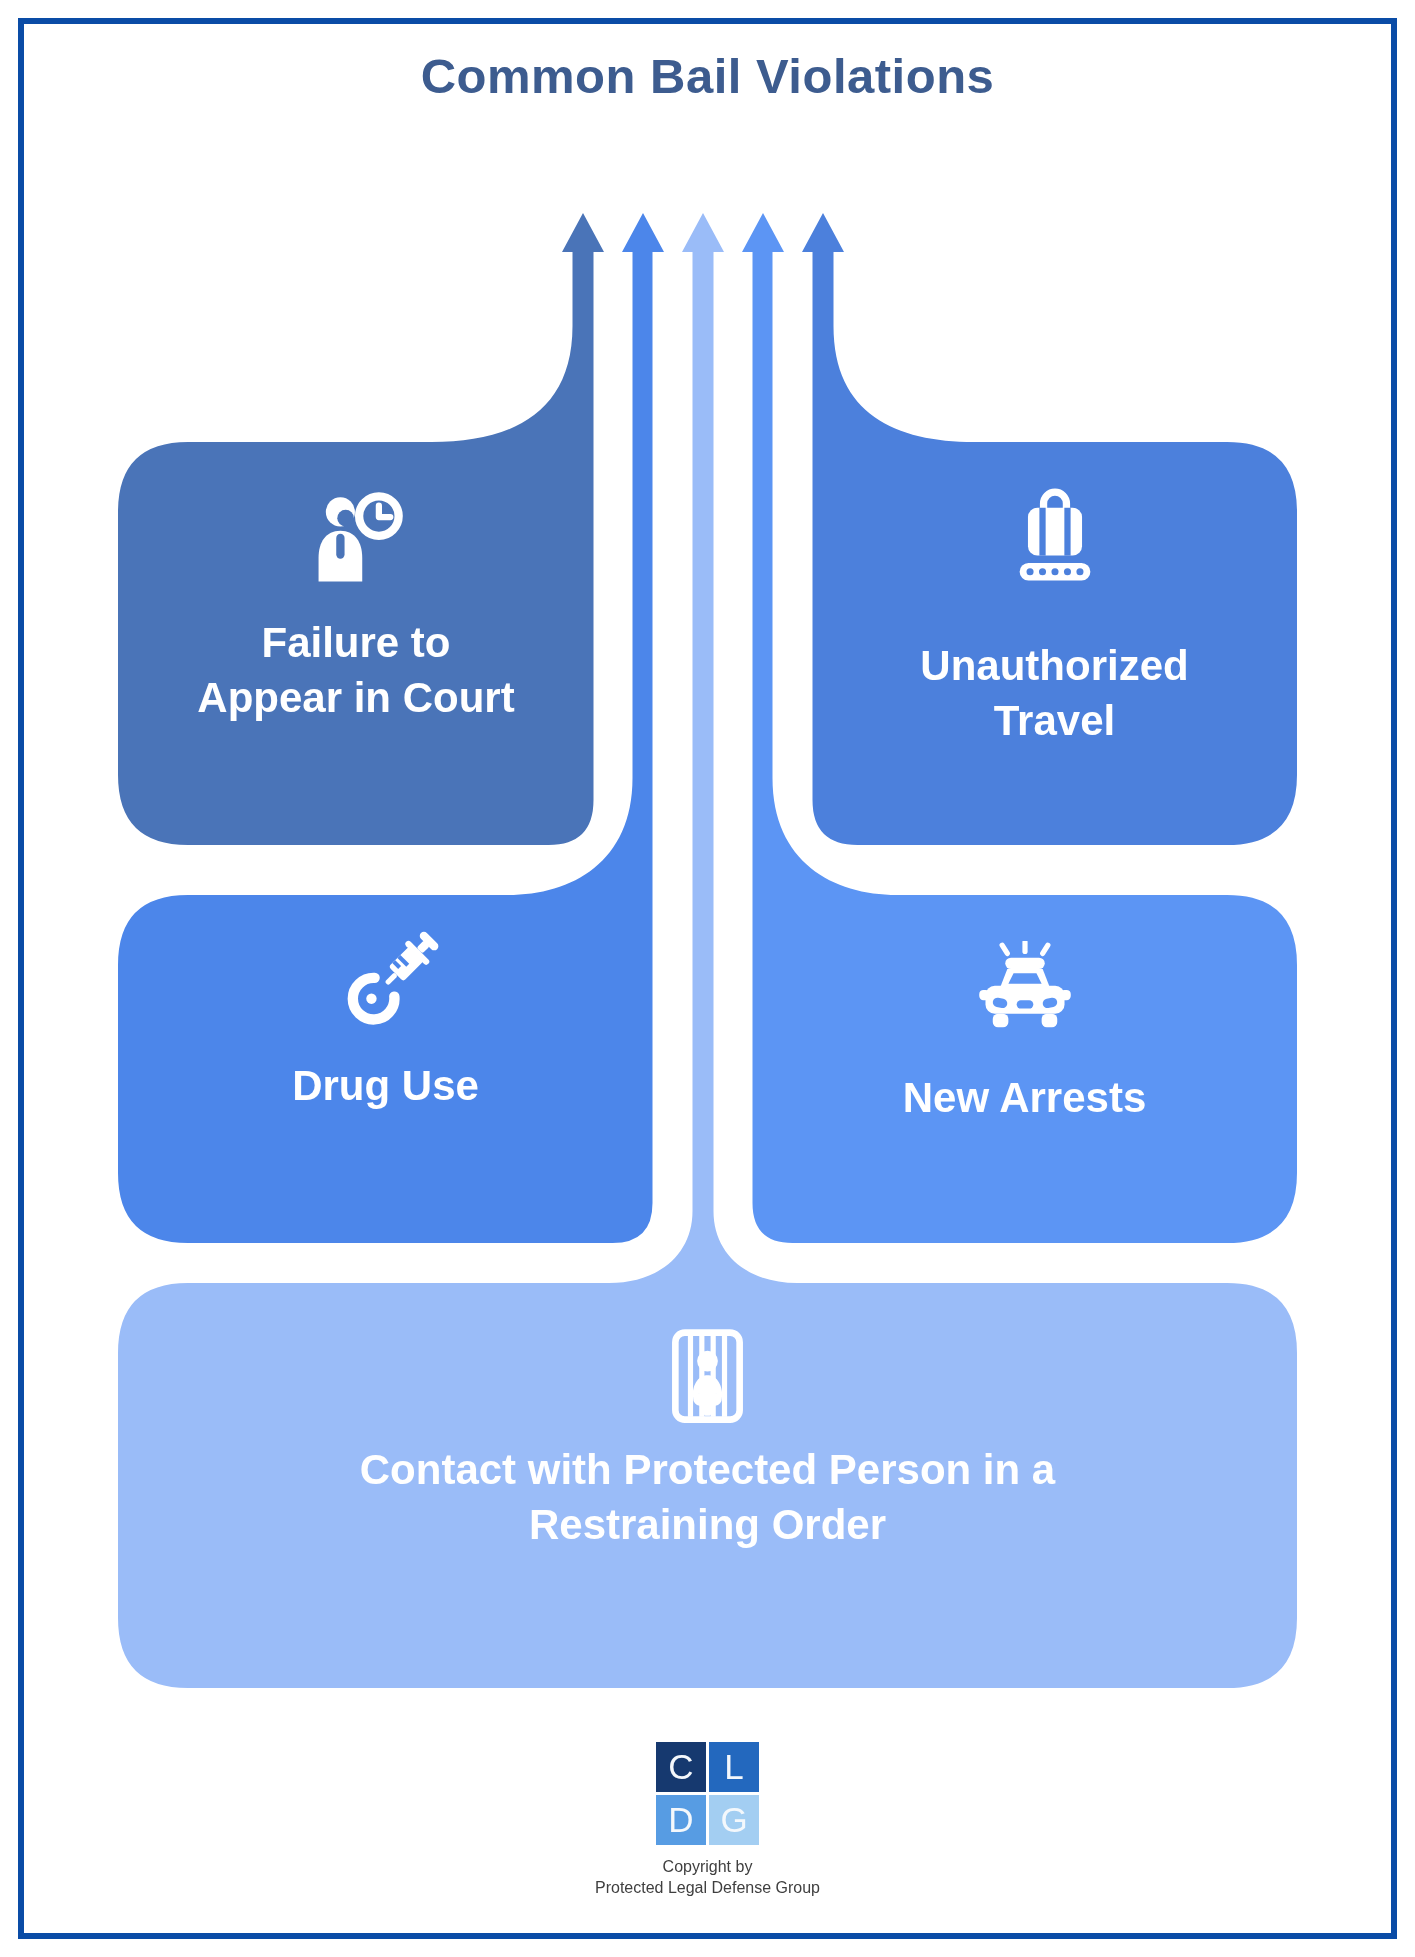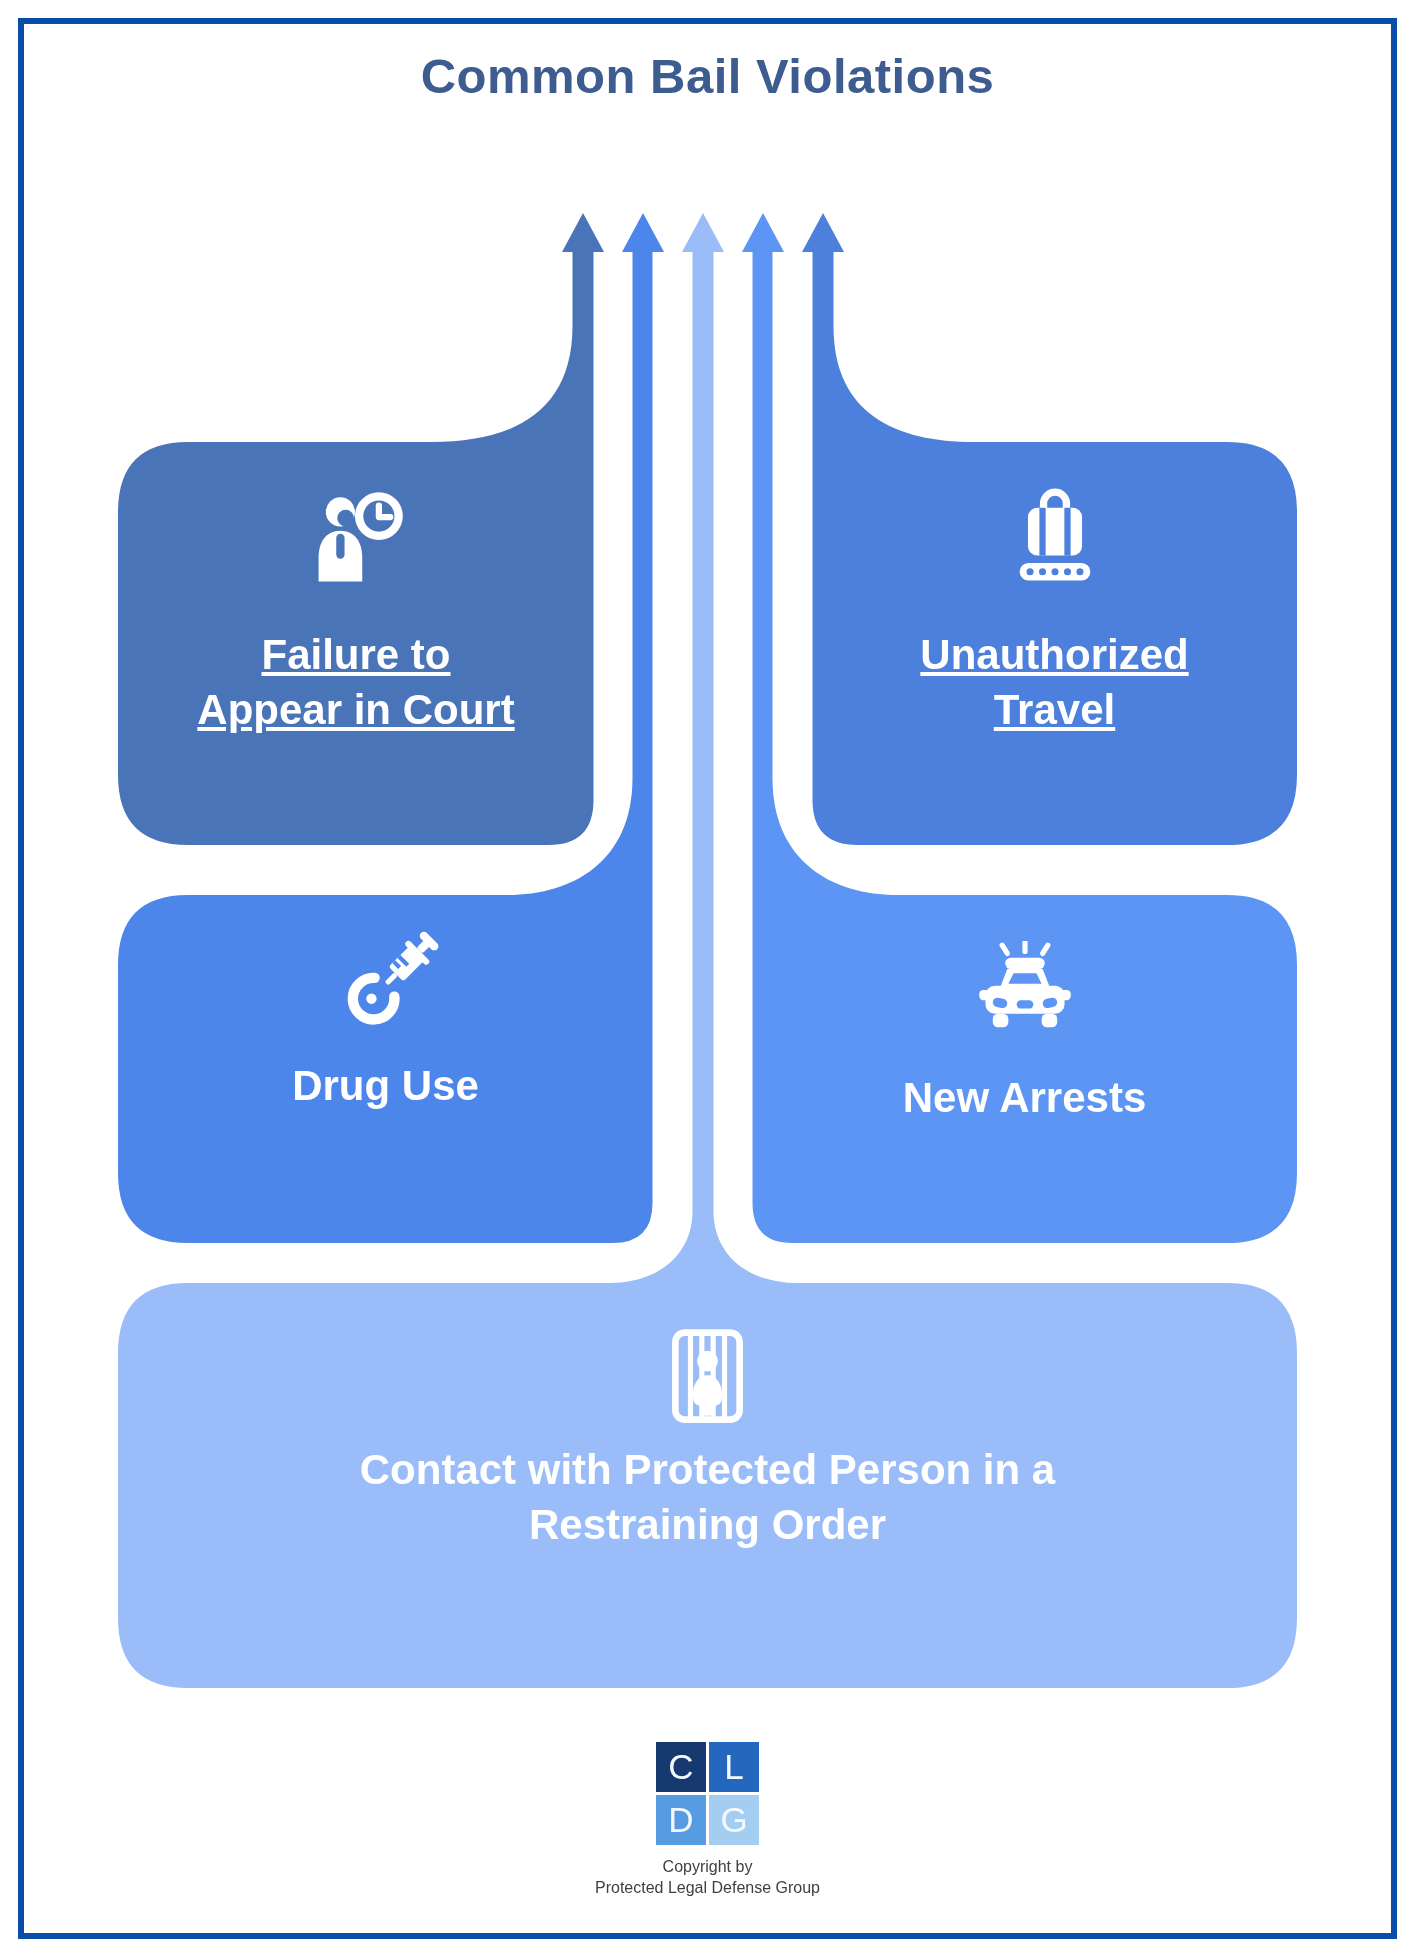--- a/index.html
+++ b/index.html
@@ -9,25 +9,25 @@
         border:6px solid var(--border,#0A4CA6);pointer-events:none;}
   h1.page-title{position:absolute;left:0;right:0;top:48px;margin:0;
         text-align:center;font-size:49px;font-weight:bold;letter-spacing:.5px;
         color:var(--title,#3D5C8F);}
   svg.funnel{position:absolute;left:0;top:0;}
   .card{position:absolute;display:flex;flex-direction:column;align-items:center;
         color:#fff;text-align:center;box-sizing:border-box;}
   .card .label{white-space:pre-line;font-size:42px;font-weight:bold;line-height:1.3;}
   .cut{fill:var(--c,#4C86EA);}
   #card-1{left:118px;top:442px;width:476px;height:403px;padding-top:46px;}
-  #card-2{left:812px;top:442px;width:485px;height:403px;padding-top:46px;}
+  #card-2{left:812px;top:442px;width:485px;height:403px;padding-top:46px;gap:23px;}
   #card-3{left:118px;top:895px;width:535px;height:348px;padding-top:34px;}
   #card-4{left:752px;top:895px;width:545px;height:348px;padding-top:46px;}
   #card-5{left:118px;top:1283px;width:1179px;height:405px;padding-top:44px;}
-  #card-1 .label,#card-2 .label{margin-top:36px;text-decoration:underline;}
+  #card-1 .label,#card-2 .label{margin-top:24px;}
   #card-3 .label,#card-4 .label{margin-top:26px;}
   #card-5 .label{margin-top:12px;}
   .footer{position:absolute;left:0;right:0;top:1742px;display:flex;
         flex-direction:column;align-items:center;}
   .logo-grid{display:grid;grid-template-columns:50px 50px;grid-auto-rows:50px;gap:3px;}
   .tile{background:var(--c,#2368BE);display:flex;align-items:center;justify-content:center;
         color:#F4F8FC;font-size:35px;font-weight:400;}
   .copyright{margin-top:12px;font-size:16px;line-height:1.3;
         color:var(--footer_text,#3F3F3F);text-align:center;}
 </style>

